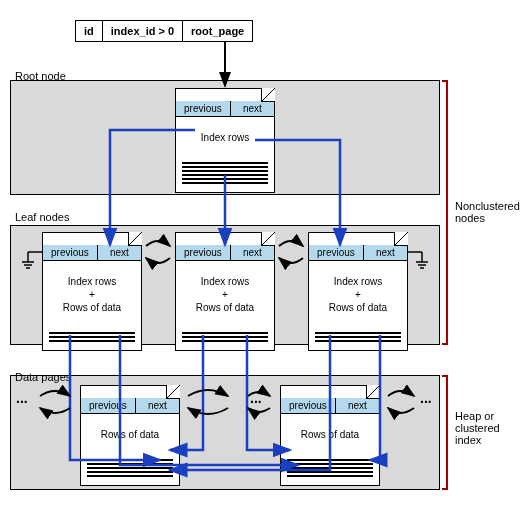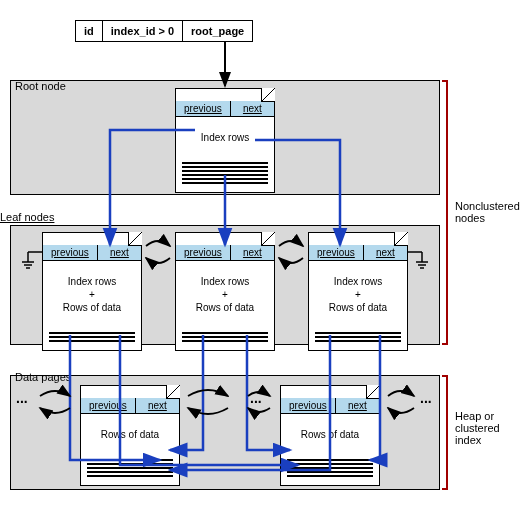--- a/index.html
+++ b/index.html
@@ -61,21 +61,20 @@
     background: #b4d9ed;
     display: flex;
     border-bottom: 1px solid #000;
     margin-top: 12px;
   }
   .page-header span {
     flex: 1;
     text-align: center;
     padding: 2px 8px;
     font-size: 10px;
-    text-decoration: underline;
   }
   .page-header span:first-child {
     border-right: 1px solid #000;
   }
   .page-body {
     padding: 14px;
     text-align: center;
     font-size: 10px;
     line-height: 1.3;
   }
@@ -122,24 +121,24 @@
     <tbody>
         <tr>
       <td>id</td>
       <td>index_id &gt; 0</td>
       <td>root_page</td>
     </tr>
   </tbody>
     </table>
 
   <div class="band" style="left:10px; top:80px; width:430px; height:115px;"></div>
-  <div class="band-label" style="left:15px; top:80px;">Root node</div>
+  <div class="band-label" style="left:15px; top:70px;">Root node</div>
 
   <div class="band" style="left:10px; top:225px; width:430px; height:120px;"></div>
-  <div class="band-label" style="left:0; top:211px;text-decoration:underline;">Leaf nodes</div>
+  <div class="band-label" style="left:15px; top:211px;">Leaf nodes</div>
 
   <div class="band" style="left:10px; top:375px; width:430px; height:115px;"></div>
   <div class="band-label" style="left:15px; top:371px;">Data pages</div>
 
   <div class="page" style="left:175px; top:88px;">
     <div class="page-corner"></div>
     <div class="page-header">
       <span>previous</span>
       <span>next</span>
     </div>

